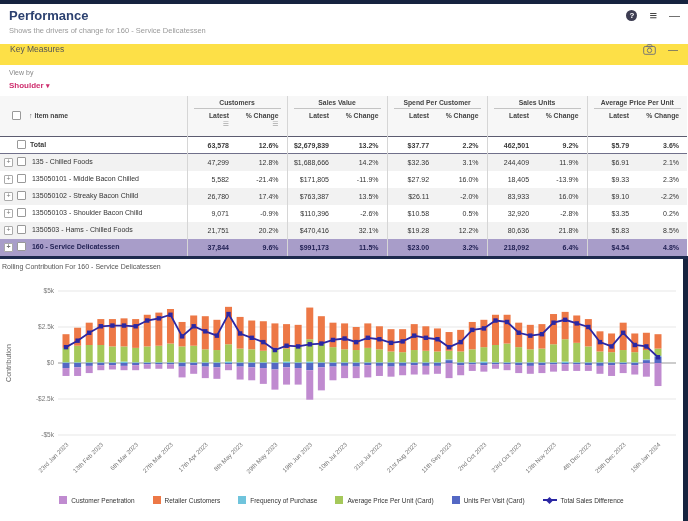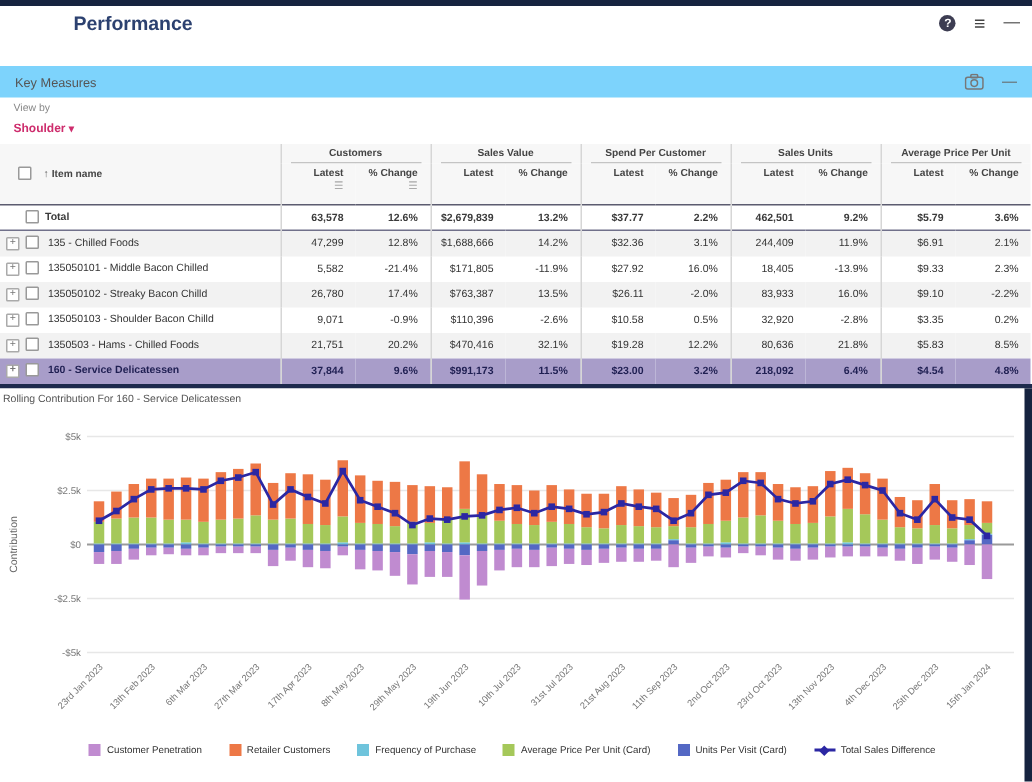--- a/index.html
+++ b/index.html
@@ -5,31 +5,31 @@
   html,body{margin:0;padding:0;}
   body{
     width:688px;height:521px;position:relative;background:#fff;
     font-family:"Liberation Sans", sans-serif;color:#333;overflow:hidden;
   }
   .top-strip{position:absolute;top:0;left:0;width:688px;height:4px;background:#16233f;}
   .right-strip{position:absolute;top:259px;right:0;width:5px;height:262px;background:#16233f;}
 
   
   .app-header{position:absolute;top:4px;left:0;width:688px;height:36px;background:#fff;}
-  .page-title{position:absolute;left:9px;top:4px;font-size:13px;font-weight:bold;color:#2c4170;margin-left:40px;}
+  .page-title{position:absolute;left:9px;top:4px;font-size:13px;font-weight:bold;color:#2c4170;}
   .page-subtitle{position:absolute;left:9px;top:22px;font-size:7.5px;color:#9a9a9a;}
   .hdr-icons{position:absolute;right:8px;top:6px;display:flex;align-items:center;gap:12px;}
   .help-icon{width:11px;height:11px;border-radius:50%;background:#3d3d52;color:#fff;font-size:8px;
     font-weight:bold;display:flex;align-items:center;justify-content:center;cursor:pointer;}
   .burger-icon{font-size:13px;color:#444;line-height:11px;cursor:pointer;}
   .min-icon{font-size:11px;color:#444;line-height:11px;cursor:pointer;}
 
   
-  .key-bar{position:absolute;top:44px;left:0;width:688px;height:21px;background:#7dd3fc;
-    display:flex;align-items:center;justify-content:space-between;padding:0 10px;box-sizing:border-box;}
+  .key-bar{position:absolute;top:44px;left:0;width:688px;height:21px;background:#fde047;
+    display:flex;align-items:flex-start;justify-content:space-between;padding:0 10px;box-sizing:border-box;}
   .key-title{font-size:8.5px;color:#555;}
   .key-icons{display:flex;align-items:center;gap:12px;}
   .cam-icon svg{display:block;}
   .key-min{font-size:10px;color:#666;cursor:pointer;}
 
   
   .viewby-label{position:absolute;top:69px;left:9px;font-size:7px;color:#888;}
   .measure-dd{position:absolute;top:81px;left:9px;font-size:8px;font-weight:bold;color:#ce2d6d;cursor:pointer;}
   .measure-dd .caret{font-size:7px;}
 
@@ -75,20 +75,21 @@
   .lg-line .bar{position:absolute;left:0;right:0;top:3.2px;height:1.6px;}
   .lg-line .dia{position:absolute;left:4.5px;top:1.5px;width:5px;height:5px;transform:rotate(45deg);}
 </style>
 </head>
 <body>
 
 <div class="top-strip"></div>
 
 <div class="app-header">
   <div class="page-title">Performance</div>
+  <div class="page-subtitle">Shows the drivers of change for 160 - Service Delicatessen</div>
   <div class="hdr-icons">
     <span class="help-icon">?</span>
     <span class="burger-icon">≡</span>
     <span class="min-icon">—</span>
   </div>
 </div>
 
 <div class="key-bar">
   <span class="key-title">Key Measures</span>
   <span class="key-icons">

